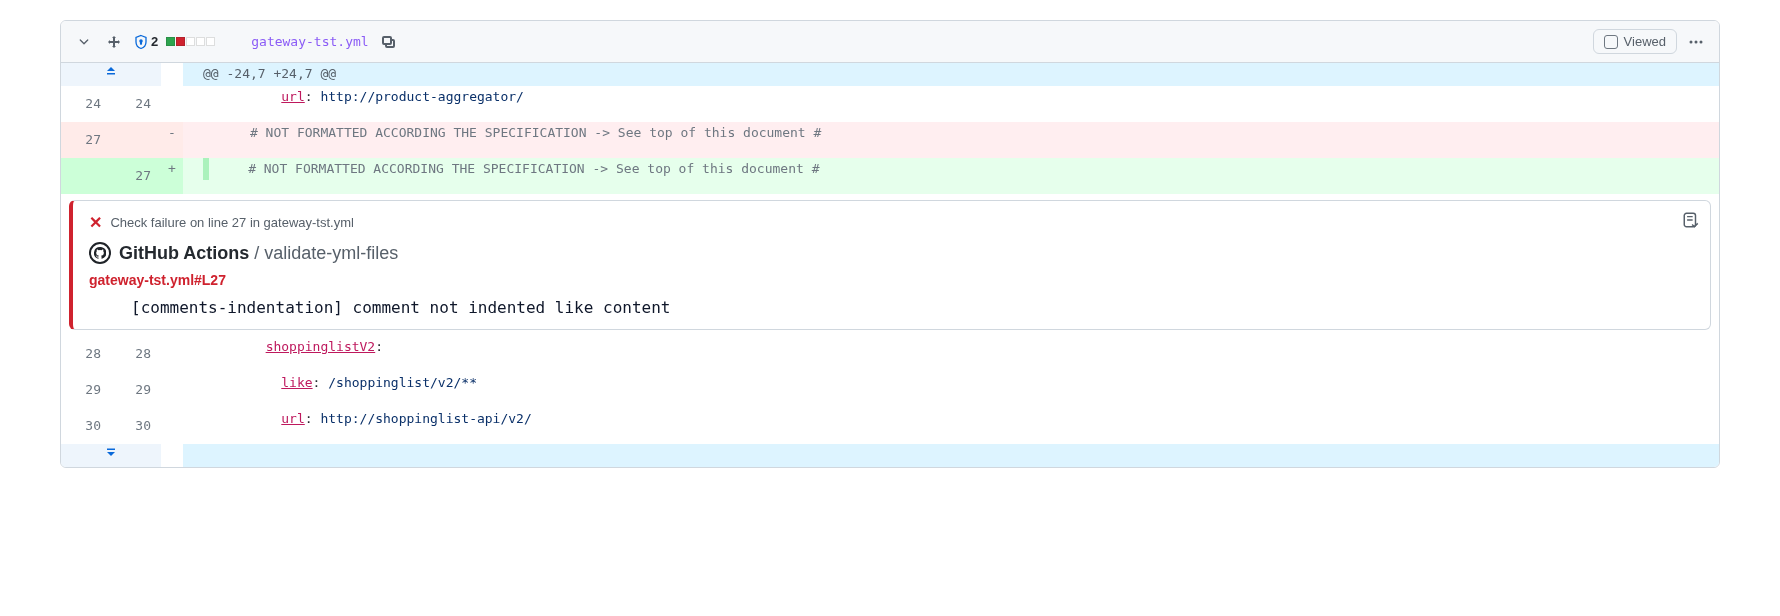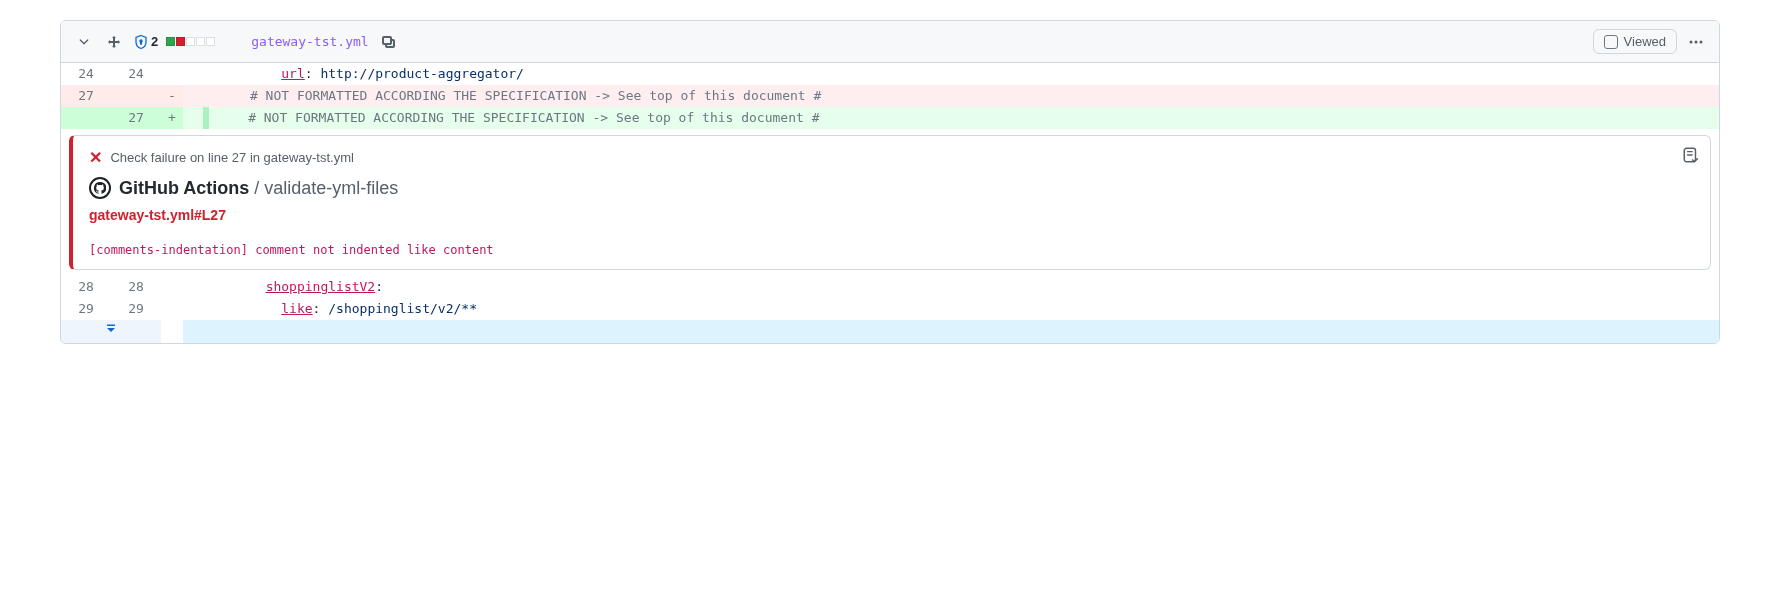--- a/index.html
+++ b/index.html
@@ -93,22 +93,22 @@
   .diff-table {
     width: 100%;
     border-collapse: collapse;
     font-family: ui-monospace, SFMono-Regular, Menlo, Consolas, monospace;
     font-size: 13px;
   }
   .diff-table td { vertical-align: top; }
   .num-cell {
     width: 50px;
     min-width: 50px;
-    padding: 0 10px;
-    text-align: center;
+    padding: 7px 10px;
+    text-align: right;
     color: #6e7781;
     user-select: none;
     font-size: 13px;
     line-height: 22px;
   }
   .hunk-row .code-cell { background: #ddf4ff; color: #57606a; }
   .hunk-row .expand-cell {
     width: 100px;
     background: #eef5fc;
     text-align: center;
@@ -172,27 +172,28 @@
     margin-bottom: 8px;
   }
   .annotation-title .gh-circle {
     width: 22px; height: 22px; border: 2px solid #1f2328; border-radius: 50%;
     display: inline-flex; align-items: center; justify-content: center;
   }
   .annotation-link {
     color: #cf222e;
     font-weight: 600;
     font-size: 14px;
-    margin-bottom: 20px;
+    margin-bottom: 10px;
     display: inline-block;
   }
   .annotation-message {
     font-family: ui-monospace, SFMono-Regular, Menlo, Consolas, monospace;
-    font-size: 12px;
-    color: #be185d;
+    font-size: 16px;
+    color: #0f172a;
+    margin-left: 42px;
   }
   .annotation-action {
     position: absolute;
     right: 10px;
     top: 10px;
     color: #57606a;
     cursor: pointer;
   }
 </style>
 </head>
@@ -244,20 +245,29 @@
             <circle cx="3" cy="8" r="1.5"></circle>
             <circle cx="8" cy="8" r="1.5"></circle>
             <circle cx="13" cy="8" r="1.5"></circle>
           </svg>
       </span>
     </div>
   </div>
 
   <table class="diff-table">
     <tbody>
+      <tr class="hunk-row">
+        <td class="expand-cell" colspan="2">
+          <svg width="16" height="16" viewBox="0 0 16 16" fill="#0969da">
+              <path d="M8 4l4 4H4l4-4zM4 10h8v1.5H4z"></path>
+            </svg>
+        </td>
+        <td class="op-cell"></td>
+        <td class="code-cell">@@ -24,7 +24,7 @@</td>
+      </tr>
 
       <tr>
         <td class="num-cell">24</td>
         <td class="num-cell">24</td>
         <td class="op-cell"></td>
         <td class="code-cell">          <span class="c-key">url</span>: <span class="c-string">http://product-aggregator/</span></td>
       </tr>
 
 
 
@@ -310,20 +320,26 @@
         <td class="code-cell">        <span class="c-key">shoppinglistV2</span>:</td>
       </tr>
 
       <tr>
         <td class="num-cell">29</td>
         <td class="num-cell">29</td>
         <td class="op-cell"></td>
         <td class="code-cell">          <span class="c-key">like</span>: <span class="c-string">/shoppinglist/v2/**</span></td>
       </tr>
 
+      <tr>
+        <td class="num-cell">30</td>
+        <td class="num-cell">30</td>
+        <td class="op-cell"></td>
+        <td class="code-cell">          <span class="c-key">url</span>: <span class="c-string">http://shoppinglist-api/v2/</span></td>
+      </tr>
 
       <tr class="hunk-row">
         <td class="expand-cell" colspan="2">
           <svg width="16" height="16" viewBox="0 0 16 16" fill="#0969da">
               <path d="M4 4.5h8V6H4zM8 12L4 8h8l-4 4z"></path>
             </svg>
         </td>
         <td class="op-cell"></td>
         <td class="code-cell"></td>
       </tr>

